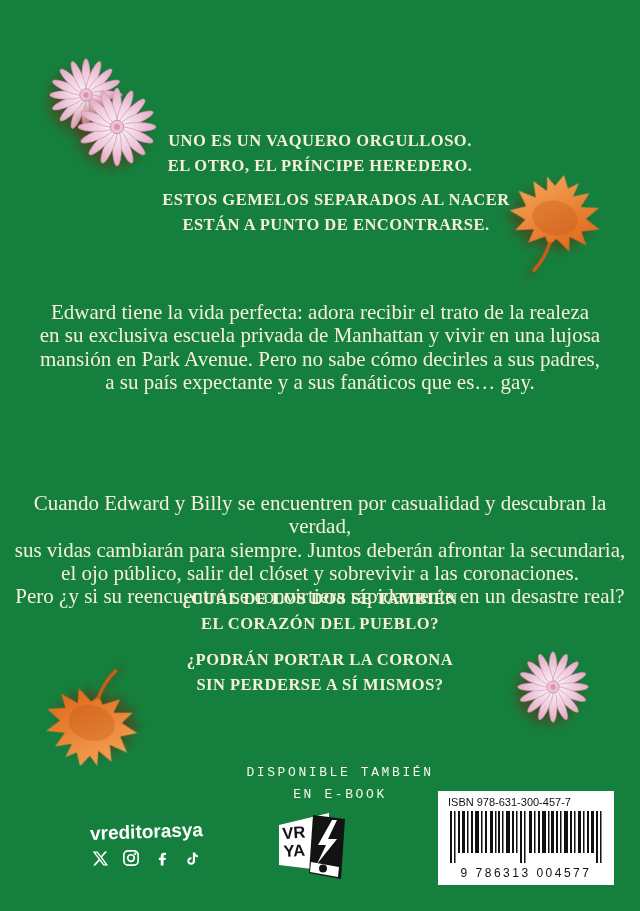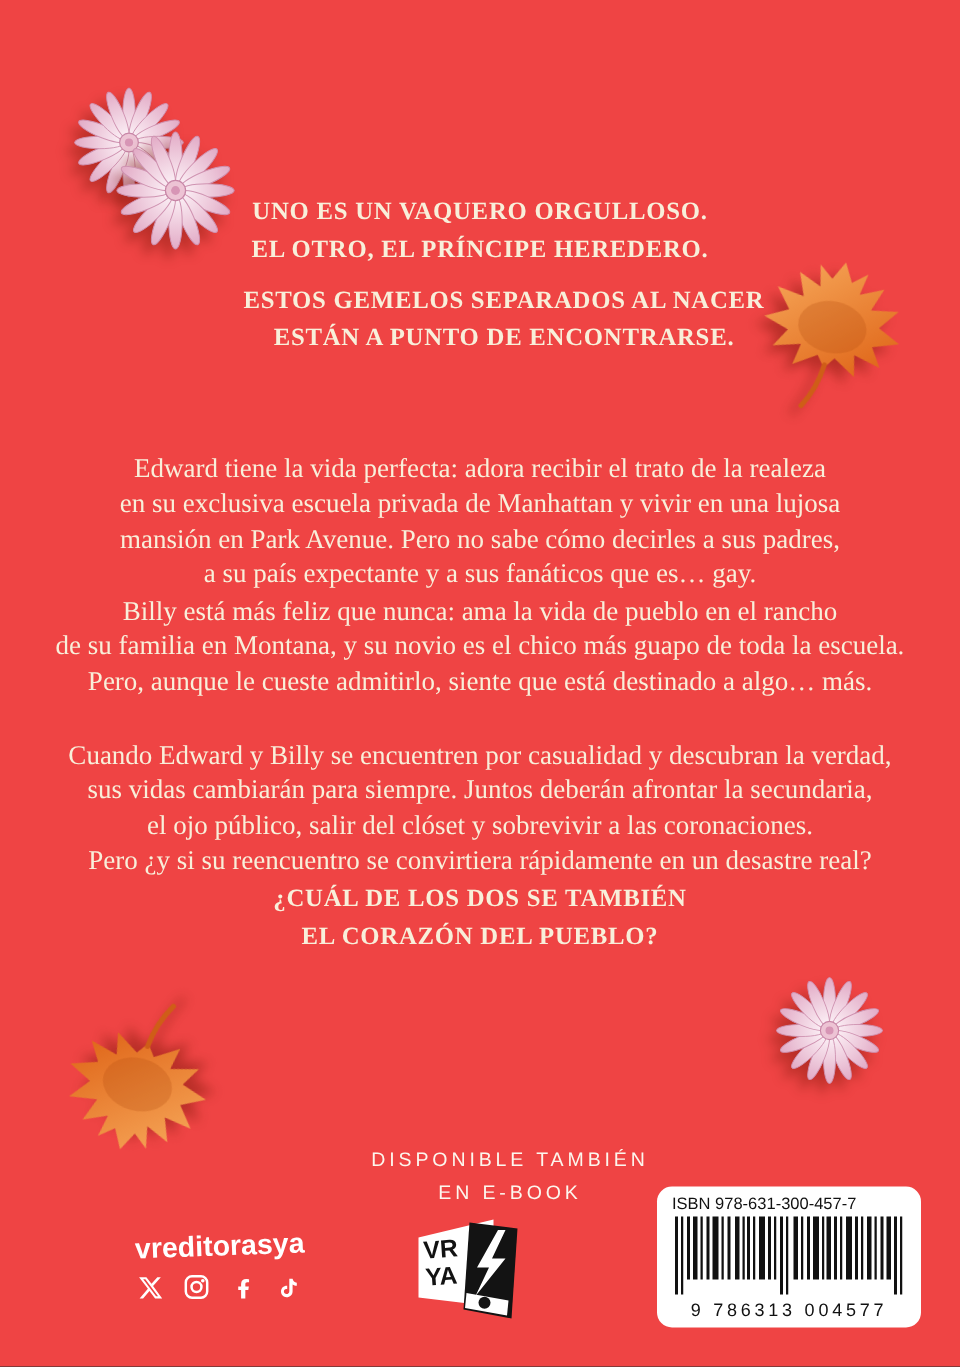--- a/index.html
+++ b/index.html
@@ -1,44 +1,44 @@
 <!DOCTYPE html>
 <html><head>
 <meta charset="utf-8">
 <style>
   html,body{margin:0;padding:0;background:#333;}
   .page{
     position:relative;width:640px;height:911px;overflow:hidden;
-    background:#ef4444;
+    background:#15803d;
     font-family:"Liberation Serif","DejaVu Serif",serif;
   }
   .pre{white-space:pre-line;}
   .center{left:0;right:0;text-align:center;}
   .abs{position:absolute;}
   .hl{
     font-weight:700;font-size:16.5px;line-height:24.5px;letter-spacing:.5px;
     color:#f8efda;
   }
   .body-par{
-    font-size:18px;line-height:23.3px;color:#f8efda;margin:0;
+    font-size:21px;line-height:23.3px;color:#f8efda;margin:0;
   }
   .avail{
-    font-family:Liberation Sans, sans-serif;
+    font-family:Liberation Mono, monospace;
     font-size:13px;line-height:22px;letter-spacing:2.6px;color:#fcf7ee;padding-left:40px;
   }
   .wordmark{
     font-family:"Liberation Sans","DejaVu Sans",sans-serif;
     font-weight:800;font-size:19px;color:#fff;
     transform:rotate(-2deg);text-align:center;
   }
   .social{display:flex;justify-content:space-between;align-items:center;}
   .social svg{display:block;}
   .deco{filter:drop-shadow(-5px 6px 4px rgba(120,20,5,.45));}
   .barcode-box{
-    background:#fff;border-radius:10px;
+    background:#fff;border-radius:0;
   }
   .barcode-box svg{display:block;}
   .vrya svg{display:block;}
 </style>
 </head>
 <body>
 
 <div class="page">
 
   <svg width="0" height="0" style="position:absolute" aria-hidden="true">
@@ -109,30 +109,29 @@
 
   <div class="abs center hl pre" style="top:129px;">UNO ES UN VAQUERO ORGULLOSO.
 EL OTRO, EL PRÍNCIPE HEREDERO.</div>
   <div class="abs center hl pre" style="top:188px;margin-left:32px;">ESTOS GEMELOS SEPARADOS AL NACER
 ESTÁN A PUNTO DE ENCONTRARSE.</div>
 
   <p class="abs center body-par pre" style="top:301px;">Edward tiene la vida perfecta: adora recibir el trato de la realeza
 en su exclusiva escuela privada de Manhattan y vivir en una lujosa
 mansión en Park Avenue. Pero no sabe cómo decirles a sus padres,
 a su país expectante y a sus fanáticos que es… gay.</p>
-  <p class="abs center body-par pre" style="top:396px;">Billy está más feliz que nunca: ama la vida de pueblo en el rancho
-de su familia en Montana, y su novio es el chico más guapo de toda la escuela.
-Pero, aunque le cueste admitirlo, siente que está destinado a algo… más.</p>
   <p class="abs center body-par pre" style="top:469px;margin-top:23px;">Cuando Edward y Billy se encuentren por casualidad y descubran la verdad,
 sus vidas cambiarán para siempre. Juntos deberán afrontar la secundaria,
 el ojo público, salir del clóset y sobrevivir a las coronaciones.
 Pero ¿y si su reencuentro se convirtiera rápidamente en un desastre real?</p>
 
   <div class="abs center hl pre" style="top:587px;">¿CUÁL DE LOS DOS SE TAMBIÉN
 EL CORAZÓN DEL PUEBLO?</div>
+  <div class="abs center hl pre" style="top:648px;">¿PODRÁN PORTAR LA CORONA
+SIN PERDERSE A SÍ MISMOS?</div>
 
   <div class="abs center avail pre" style="top:762px;">DISPONIBLE TAMBIÉN
 EN E-BOOK</div>
 
   <div class="abs wordmark" style="left:90px;top:821px;width:112px;">vreditorasya</div>
   <div class="abs social" style="left:92px;top:848px;width:108px;height:20px;">
     <svg viewBox="0 0 24 24" width="17" height="17">
       <path fill="#fff" d="M18.2 2h3.3l-7.3 8.4L22.8 22h-6.7l-5.3-6.9L4.8 22H1.5l7.8-9L1 2h6.9l4.8 6.3L18.2 2zm-1.2 18h1.9L6.9 3.9H4.9L17 20z"></path>
     </svg>
     <svg viewBox="0 0 24 24" width="18" height="18">

